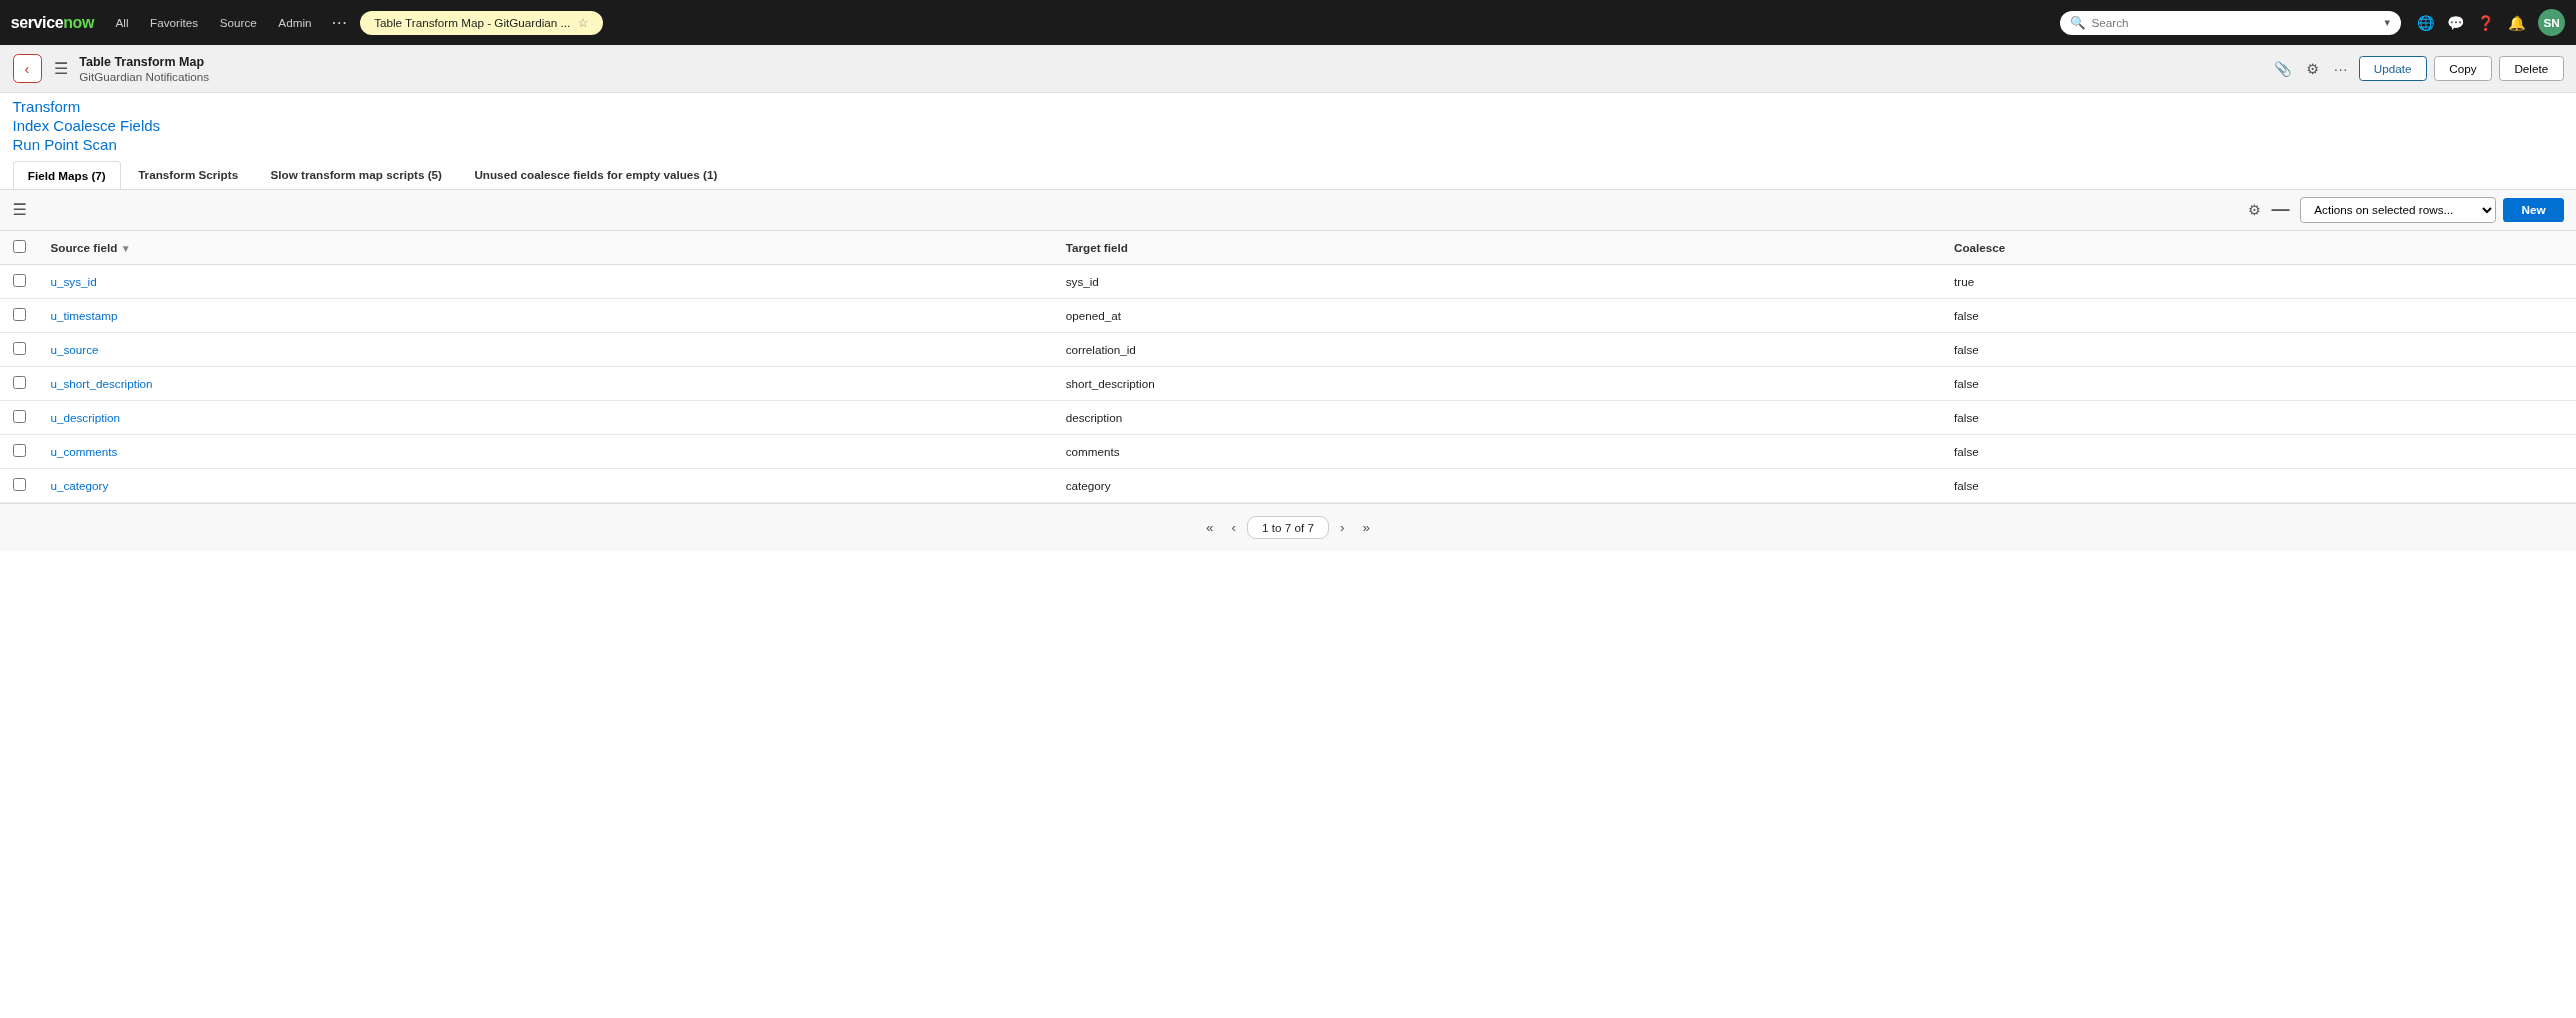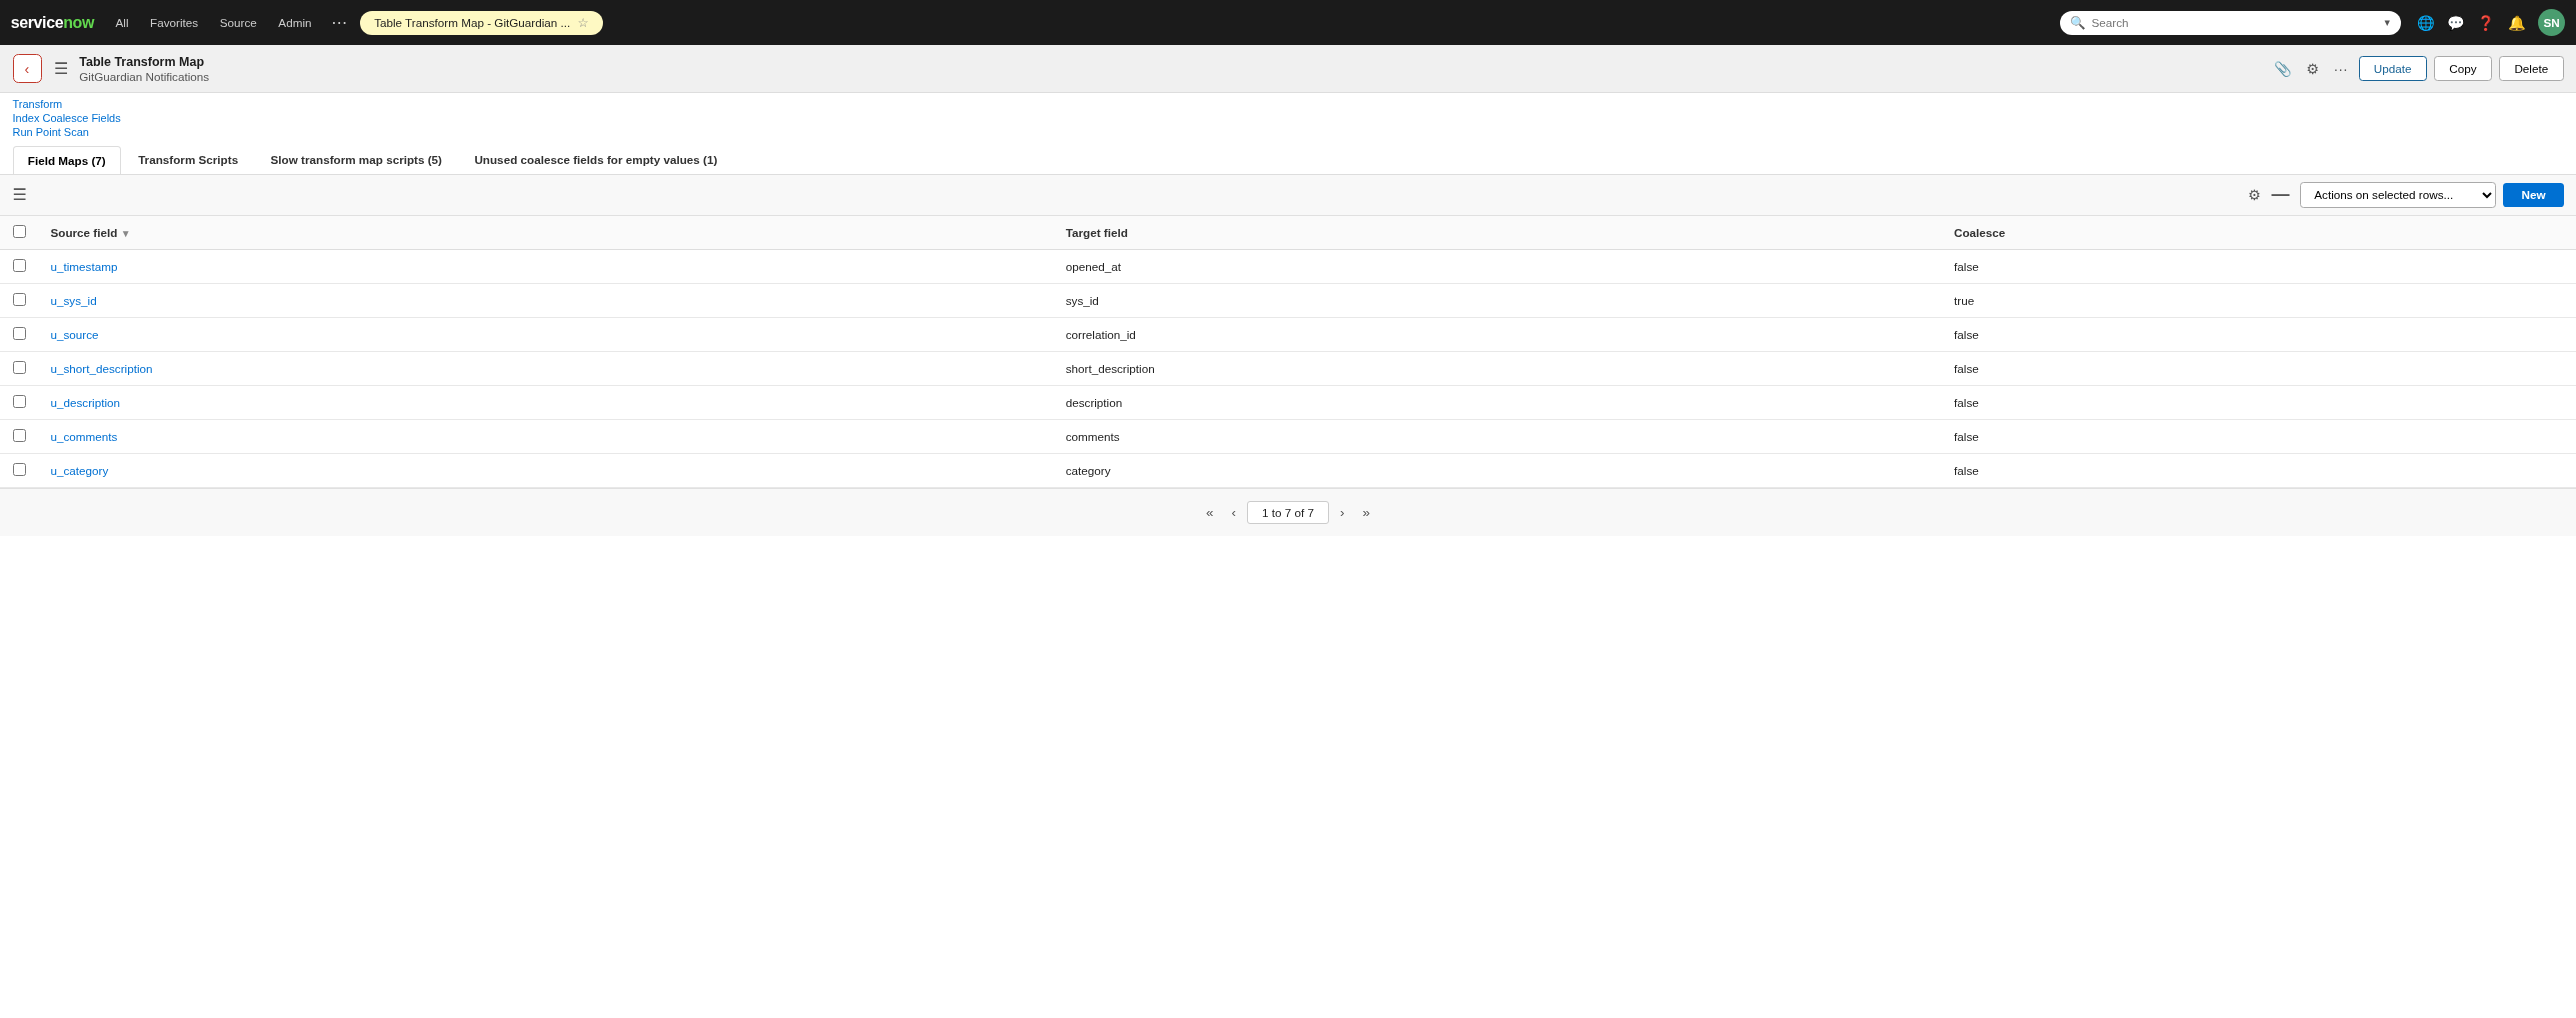--- a/index.html
+++ b/index.html
@@ -79,21 +79,21 @@
       padding: 5.4px 14.3px; font-size: 11.7px; cursor: pointer; font-weight: 500;
     }
     .btn-primary { background: #fff; border-color: #1a6496; color: #1a6496; }
 
     
     .breadcrumbs {
       padding: 5.4px 12.5px 3.6px 12.5px;
       display: flex; flex-direction: column; gap: 1.8px;
     }
     .breadcrumb-link {
-      color: #0070d2; font-size: 11px; cursor: pointer; text-decoration: none;
+      color: #0070d2; font-size: 15px; cursor: pointer; text-decoration: none;
     }
 
     
     .tabs {
       display: flex; align-items: center;
       border-bottom: 1.8px solid #ddd;
       padding: 0 12.5px; gap: 1.8px; margin-top: 3.6px;
     }
     .tab {
       padding: 7.2px 14.3px; font-size: 11.7px; cursor: pointer;
@@ -153,21 +153,21 @@
     .pagination {
       display: flex; align-items: center; justify-content: center;
       padding: 12.5px; gap: 3.6px; background: #f8f8f8;
       border-top: 0.9px solid #e0e0e0;
     }
     .pag-btn {
       border: none; background: transparent; cursor: pointer;
       padding: 3.6px 7.2px; font-size: 13.4px; color: #555;
     }
     .pag-info {
-      background: #fff; border: 0.9px solid #ccc; border-radius: 3px;
+      background: #fff; border: 0.9px solid #ccc; border-radius: 9px;
       padding: 3.6px 14.3px; font-size: 11.7px;
     }
   </style>
 </head>
 <body>
 
 <nav class="top-nav">
   <div class="logo">
     <span class="logo-text">
       service<span class="logo-now">now</span>
@@ -252,34 +252,34 @@
         <th class="target-col">Target field</th>
         <th class="coalesce-col">Coalesce</th>
       </tr>
     </thead>
     <tbody id="table-body">
     <tr>
       <td class="checkbox-col">
         <input type="checkbox" style="">
       </td>
       <td>
-        <a class="cell-link">u_timestamp</a>
-      </td>
-      <td>opened_at</td>
-      <td>false</td>
-    </tr>
-        <tr>
-      <td class="checkbox-col">
-        <input type="checkbox" style="">
-      </td>
-      <td>
         <a class="cell-link">u_sys_id</a>
       </td>
       <td>sys_id</td>
       <td>true</td>
+    </tr>
+        <tr>
+      <td class="checkbox-col">
+        <input type="checkbox" style="">
+      </td>
+      <td>
+        <a class="cell-link">u_timestamp</a>
+      </td>
+      <td>opened_at</td>
+      <td>false</td>
     </tr>
         <tr>
       <td class="checkbox-col">
         <input type="checkbox" style="">
       </td>
       <td>
         <a class="cell-link">u_source</a>
       </td>
       <td>correlation_id</td>
       <td>false</td>

